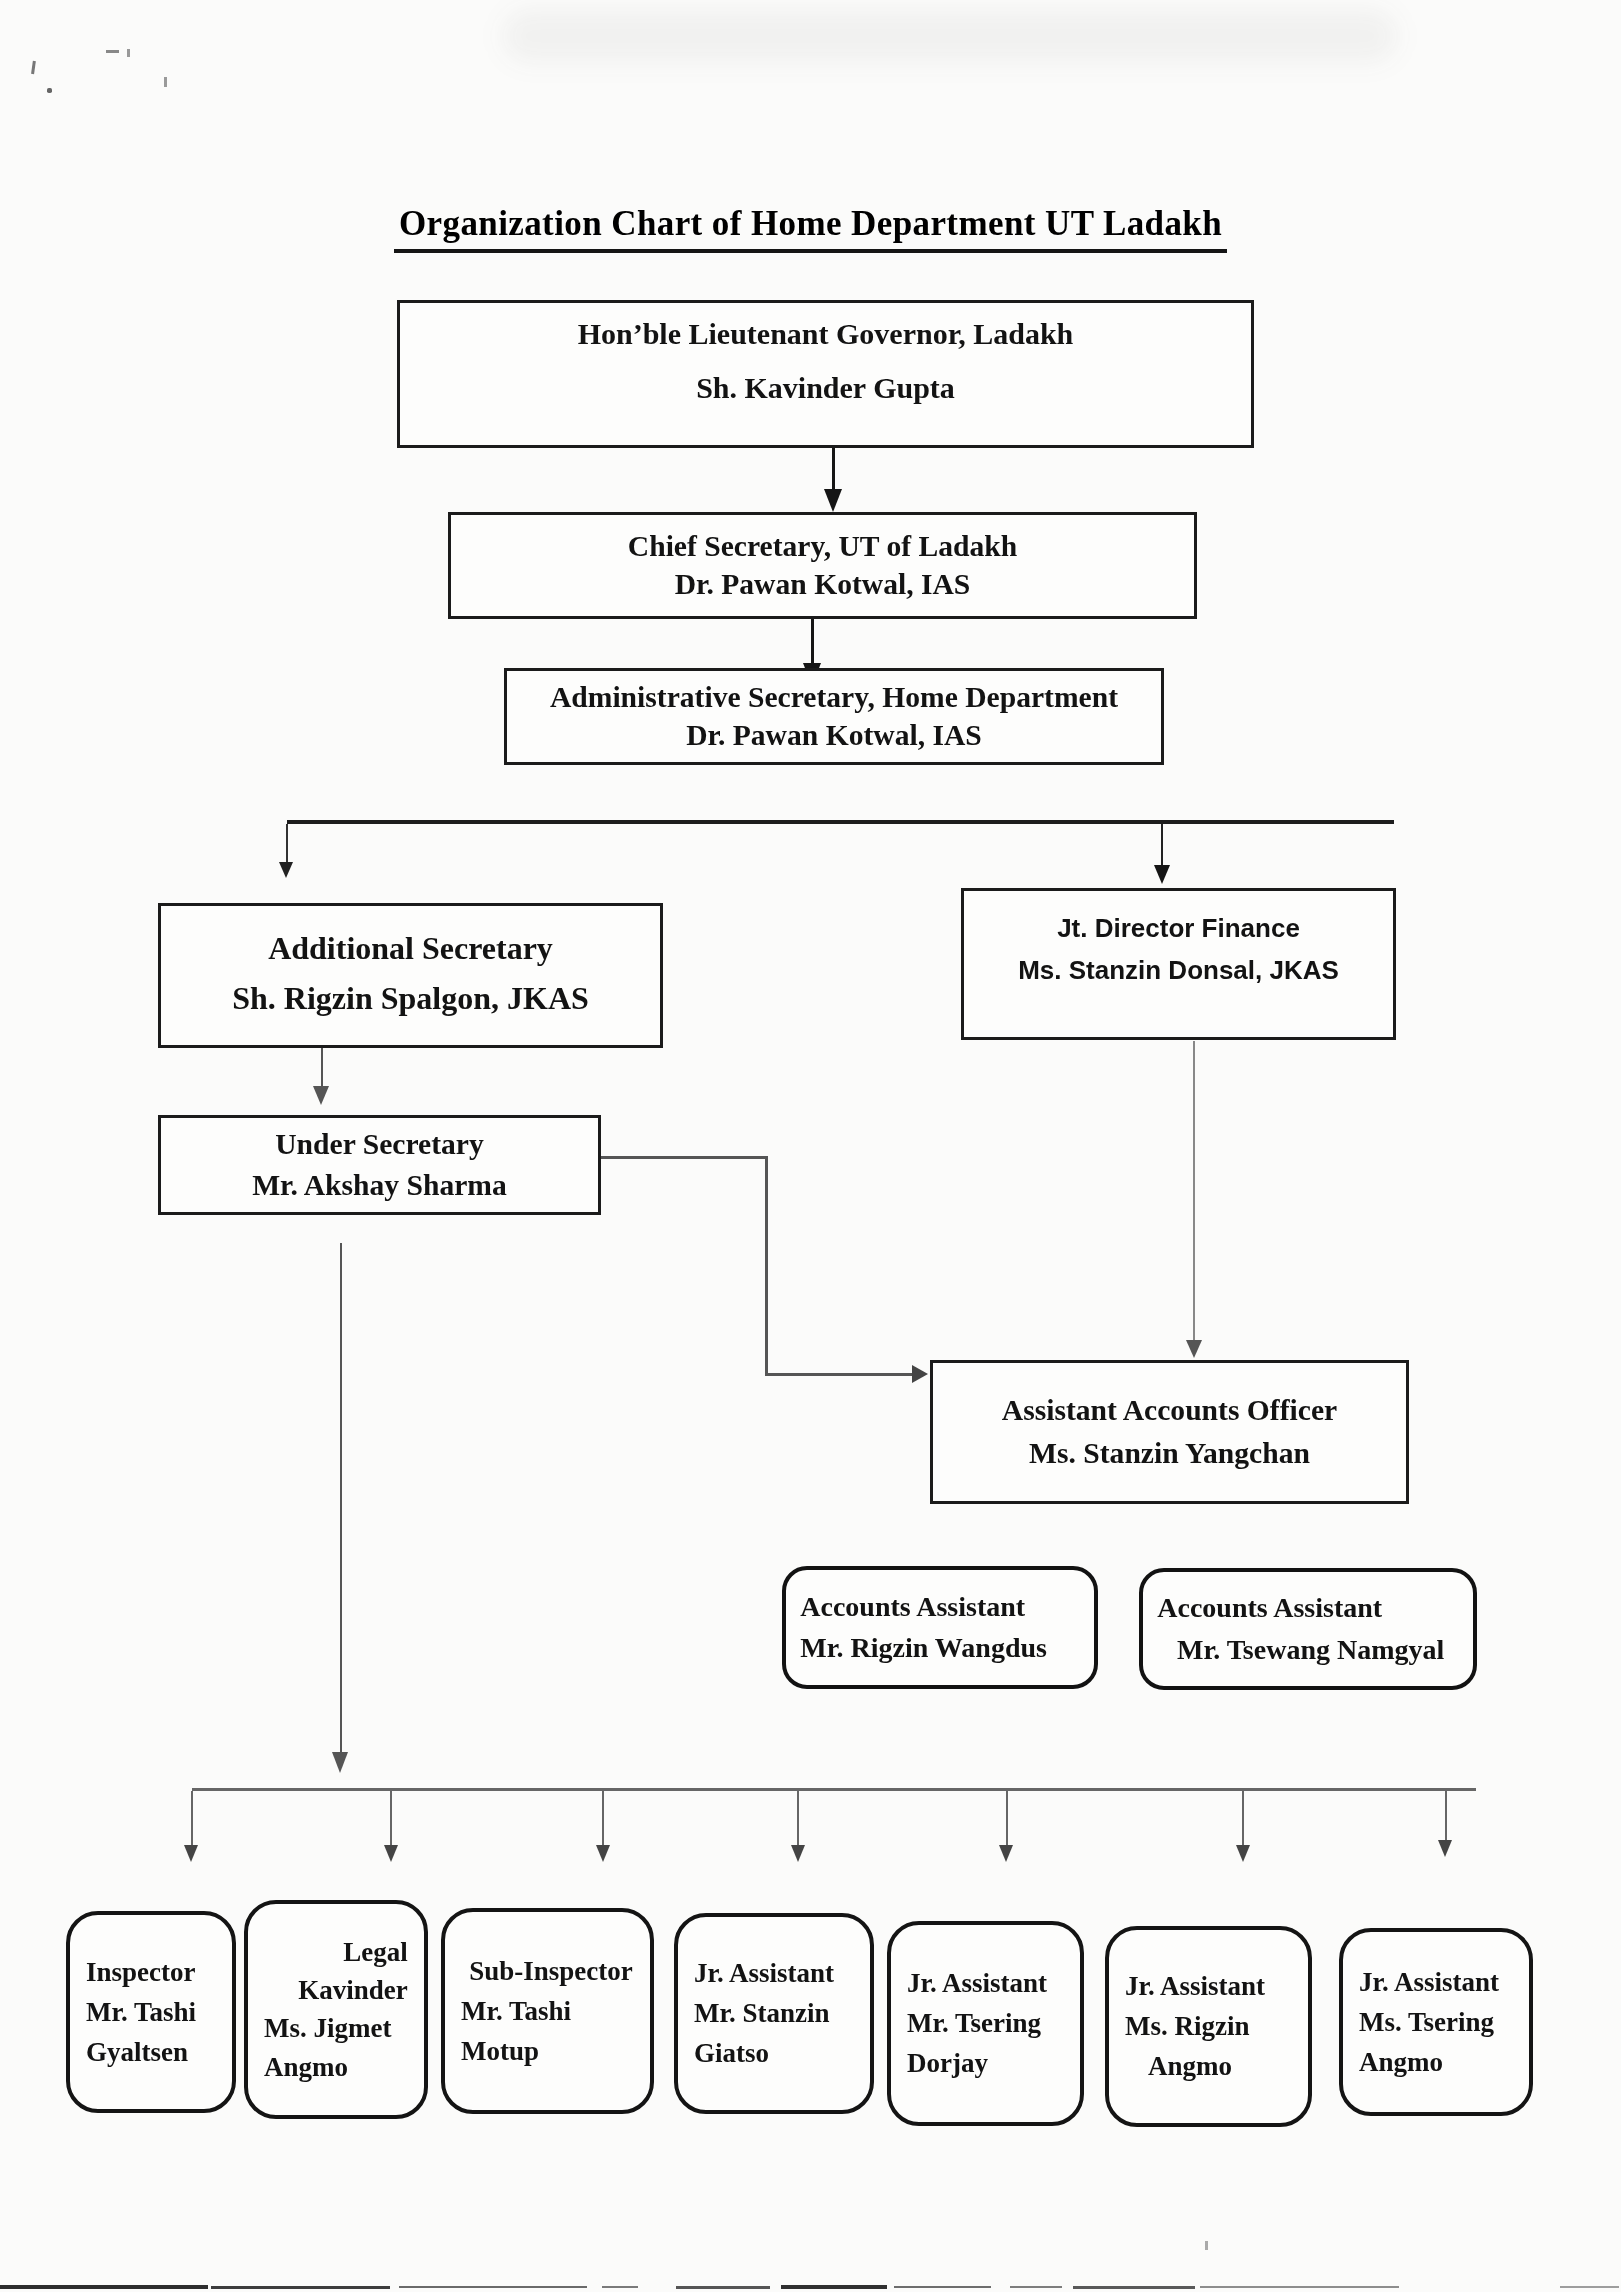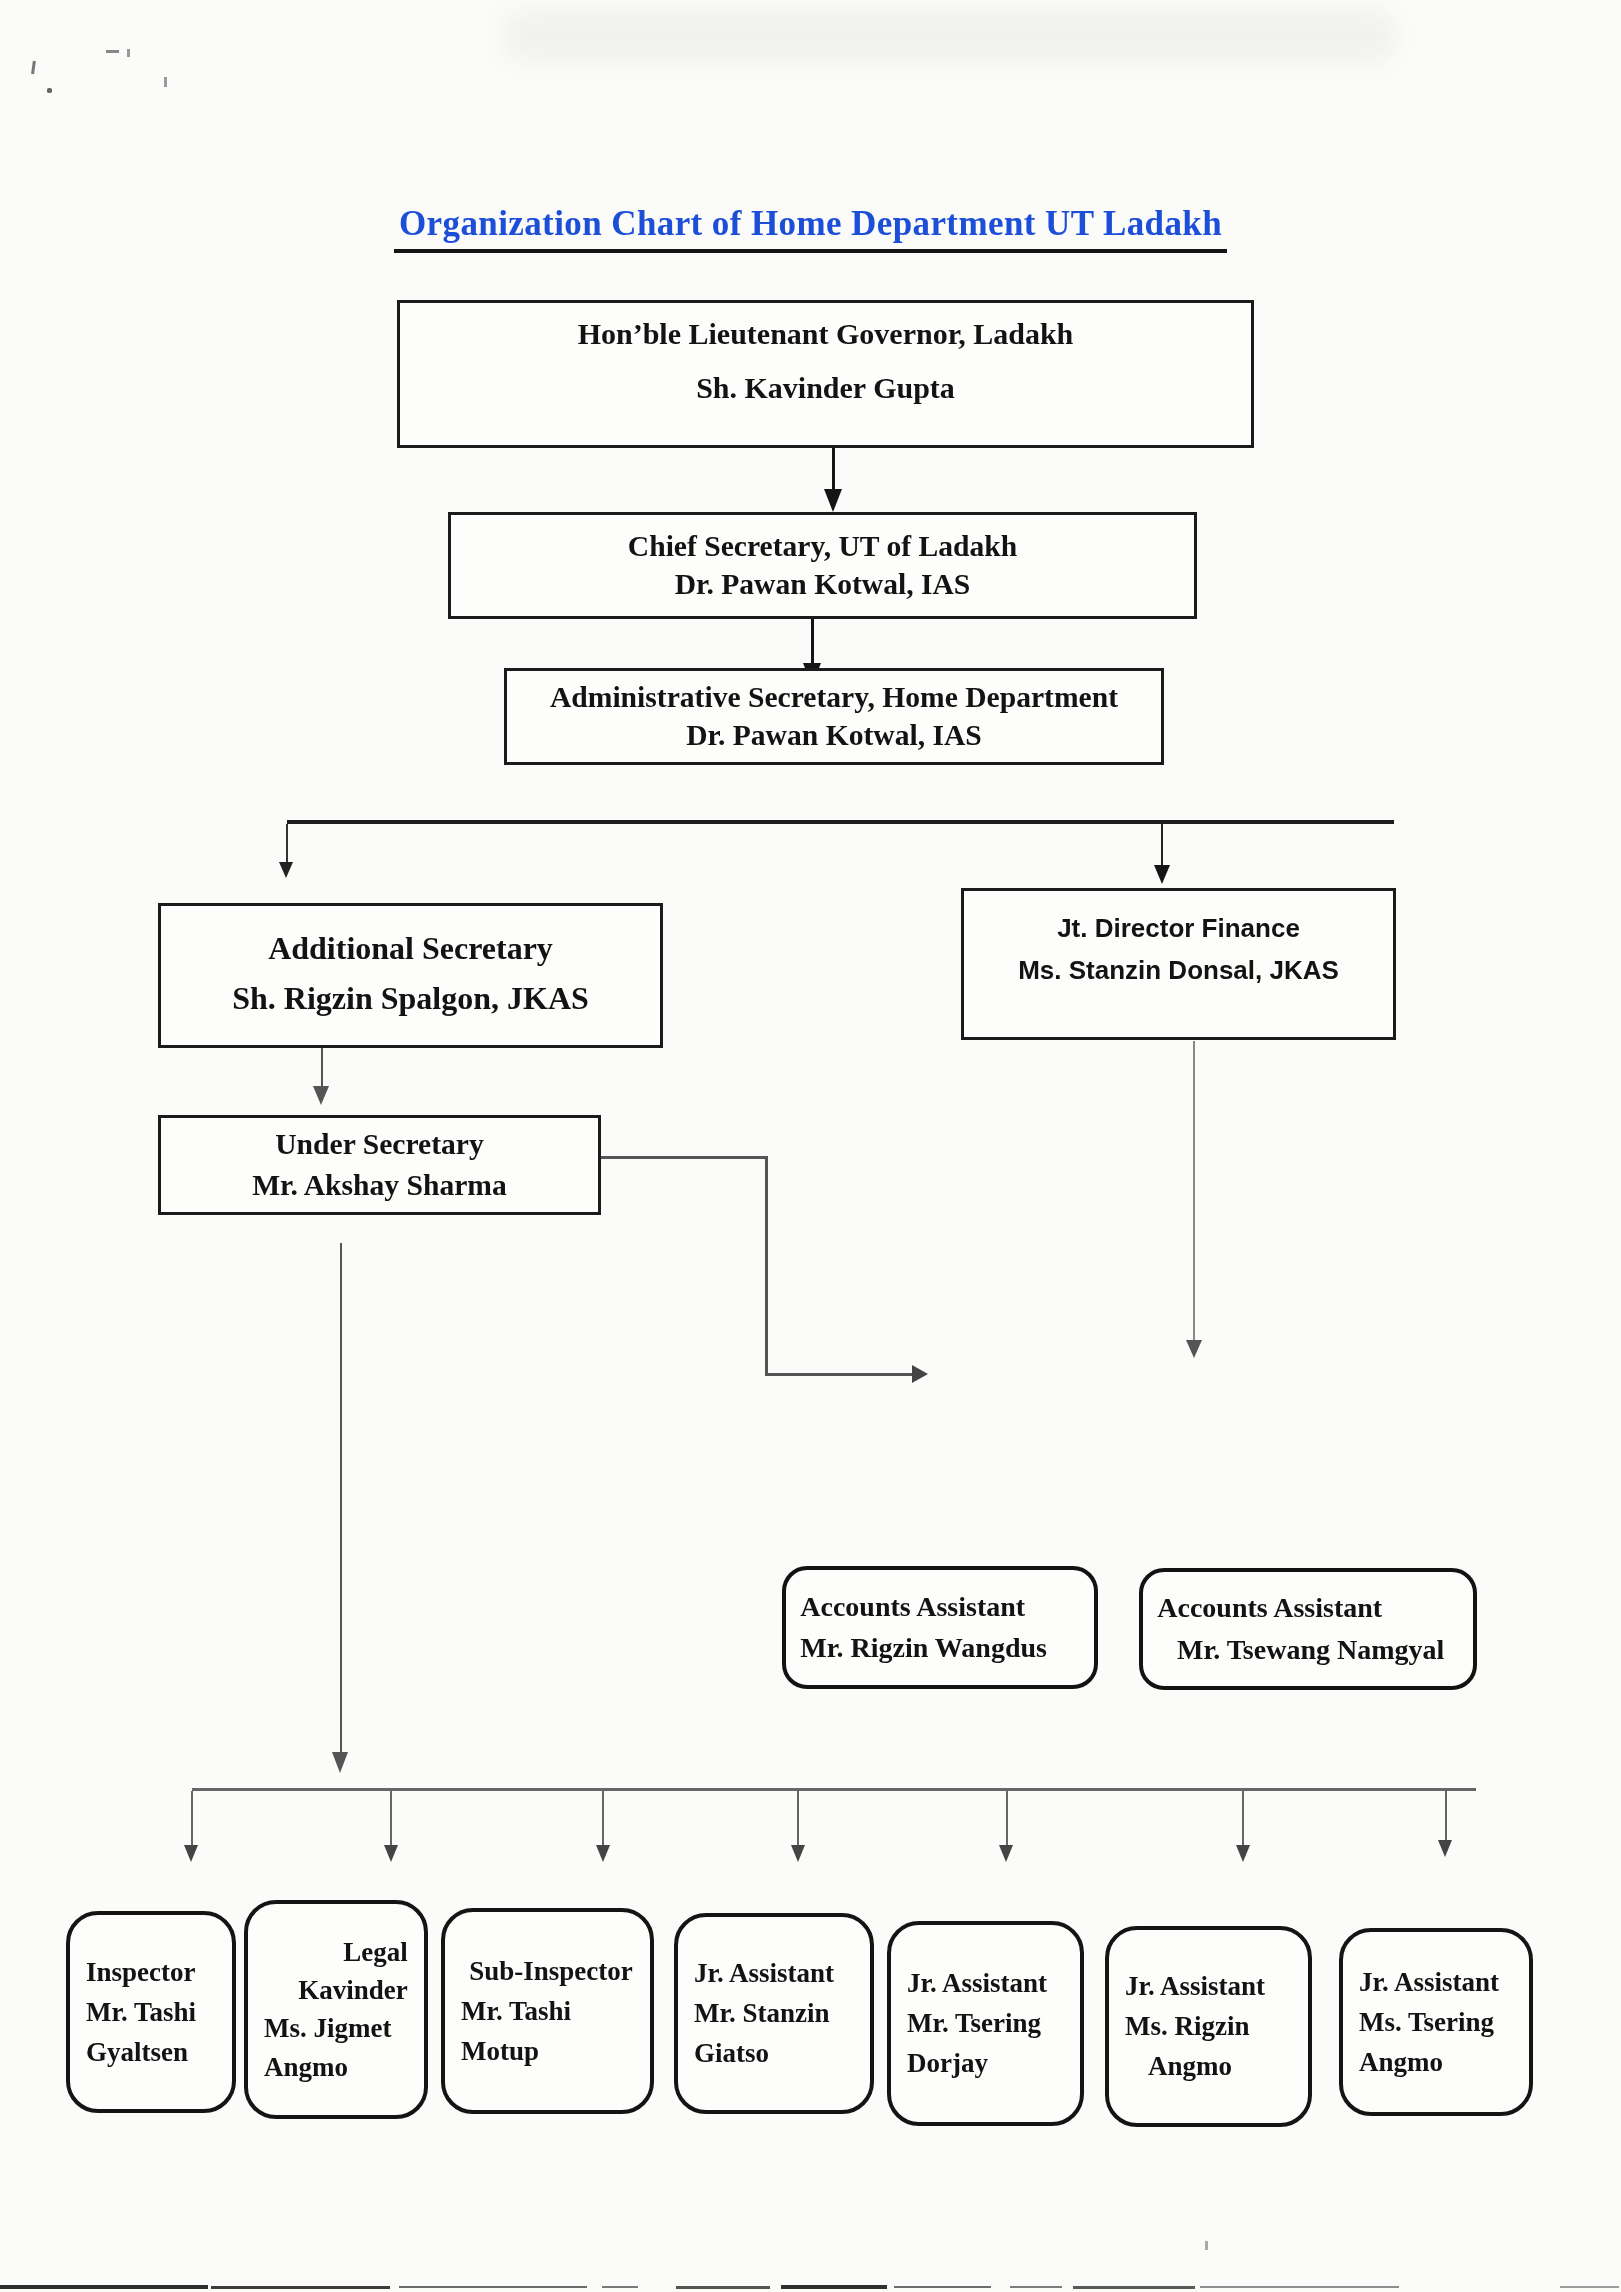--- a/index.html
+++ b/index.html
@@ -1,21 +1,21 @@
 <!DOCTYPE html>
 <html style="font-size:14.3px"><head>
 <meta charset="utf-8">
 <style>
   html,body{margin:0;padding:0;background:#e8e8e6;}
   #page{position:relative;width:1621px;height:2293px;background:#fbfbfa;overflow:hidden;
         font-family:"Liberation Serif",serif;color:#131313;}
   
   #title-wrap{position:absolute;left:0;top:204px;width:1621px;text-align:center;}
   #title{display:inline-block;font-size:35px;font-weight:bold;letter-spacing:0.4px;
-         border-bottom:4.5px solid #151515;padding:0 5.4px 4.5px 5.4px;color:#1d4ed8;}
+         border-bottom:4.5px solid #151515;padding:0 5.4px 4.5px 5.4px;color:#000000;}
   
   .box{position:absolute;box-sizing:border-box;border:3.6px solid #1b1b1b;background:#fdfdfc;
        display:flex;flex-direction:column;align-items:center;font-weight:bold;
        text-align:center;line-height:1.12;}
   .box .role,.box .name{width:100%;}
   #node-governor{left:397px;top:300px;width:857px;height:148px;font-size:30px;
                  justify-content:flex-start;padding-top:14.3px;gap:20px;}
   #node-chief-secretary{left:448px;top:512px;width:749px;height:107px;font-size:29.6px;
                  justify-content:center;gap:5.4px;}
   #node-admin-secretary{left:504px;top:668px;width:660px;height:97px;font-size:29.6px;
@@ -122,20 +122,24 @@
   </div>
 
   <div class="hline" style="left:601px;top:1156px;width:167px;height:2.7px;background:#555;"></div>
   <div class="vline" style="left:765px;top:1156px;width:2.7px;height:219px;background:#555;"></div>
   <div class="hline" style="left:765px;top:1373px;width:149px;height:2.7px;background:#555;"></div>
   <div class="ah" style="left:912px;top:1365px;border-top:9px solid transparent;border-bottom:9px solid transparent;border-left:16px solid #444;"></div>
 
   <div class="vline" style="left:340px;top:1243px;width:2.2px;height:512px;background:#555;"></div>
   <div class="ah" style="left:332px;top:1752px;border-left:8px solid transparent;border-right:8px solid transparent;border-top:21.5px solid #555;"></div>
 
+  <div class="box" id="node-aao">
+    <div class="role">Assistant Accounts Officer</div>
+    <div class="name">Ms. Stanzin Yangchan</div>
+  </div>
 
   <div class="rnd" id="node-accounts-assistant-1">
     <div class="role">Accounts Assistant</div>
     <div class="name">Mr. Rigzin Wangdus</div>
   </div>
   <div class="rnd" id="node-accounts-assistant-2">
     <div class="role">Accounts Assistant</div>
     <div class="name">Mr. Tsewang Namgyal</div>
   </div>
 

